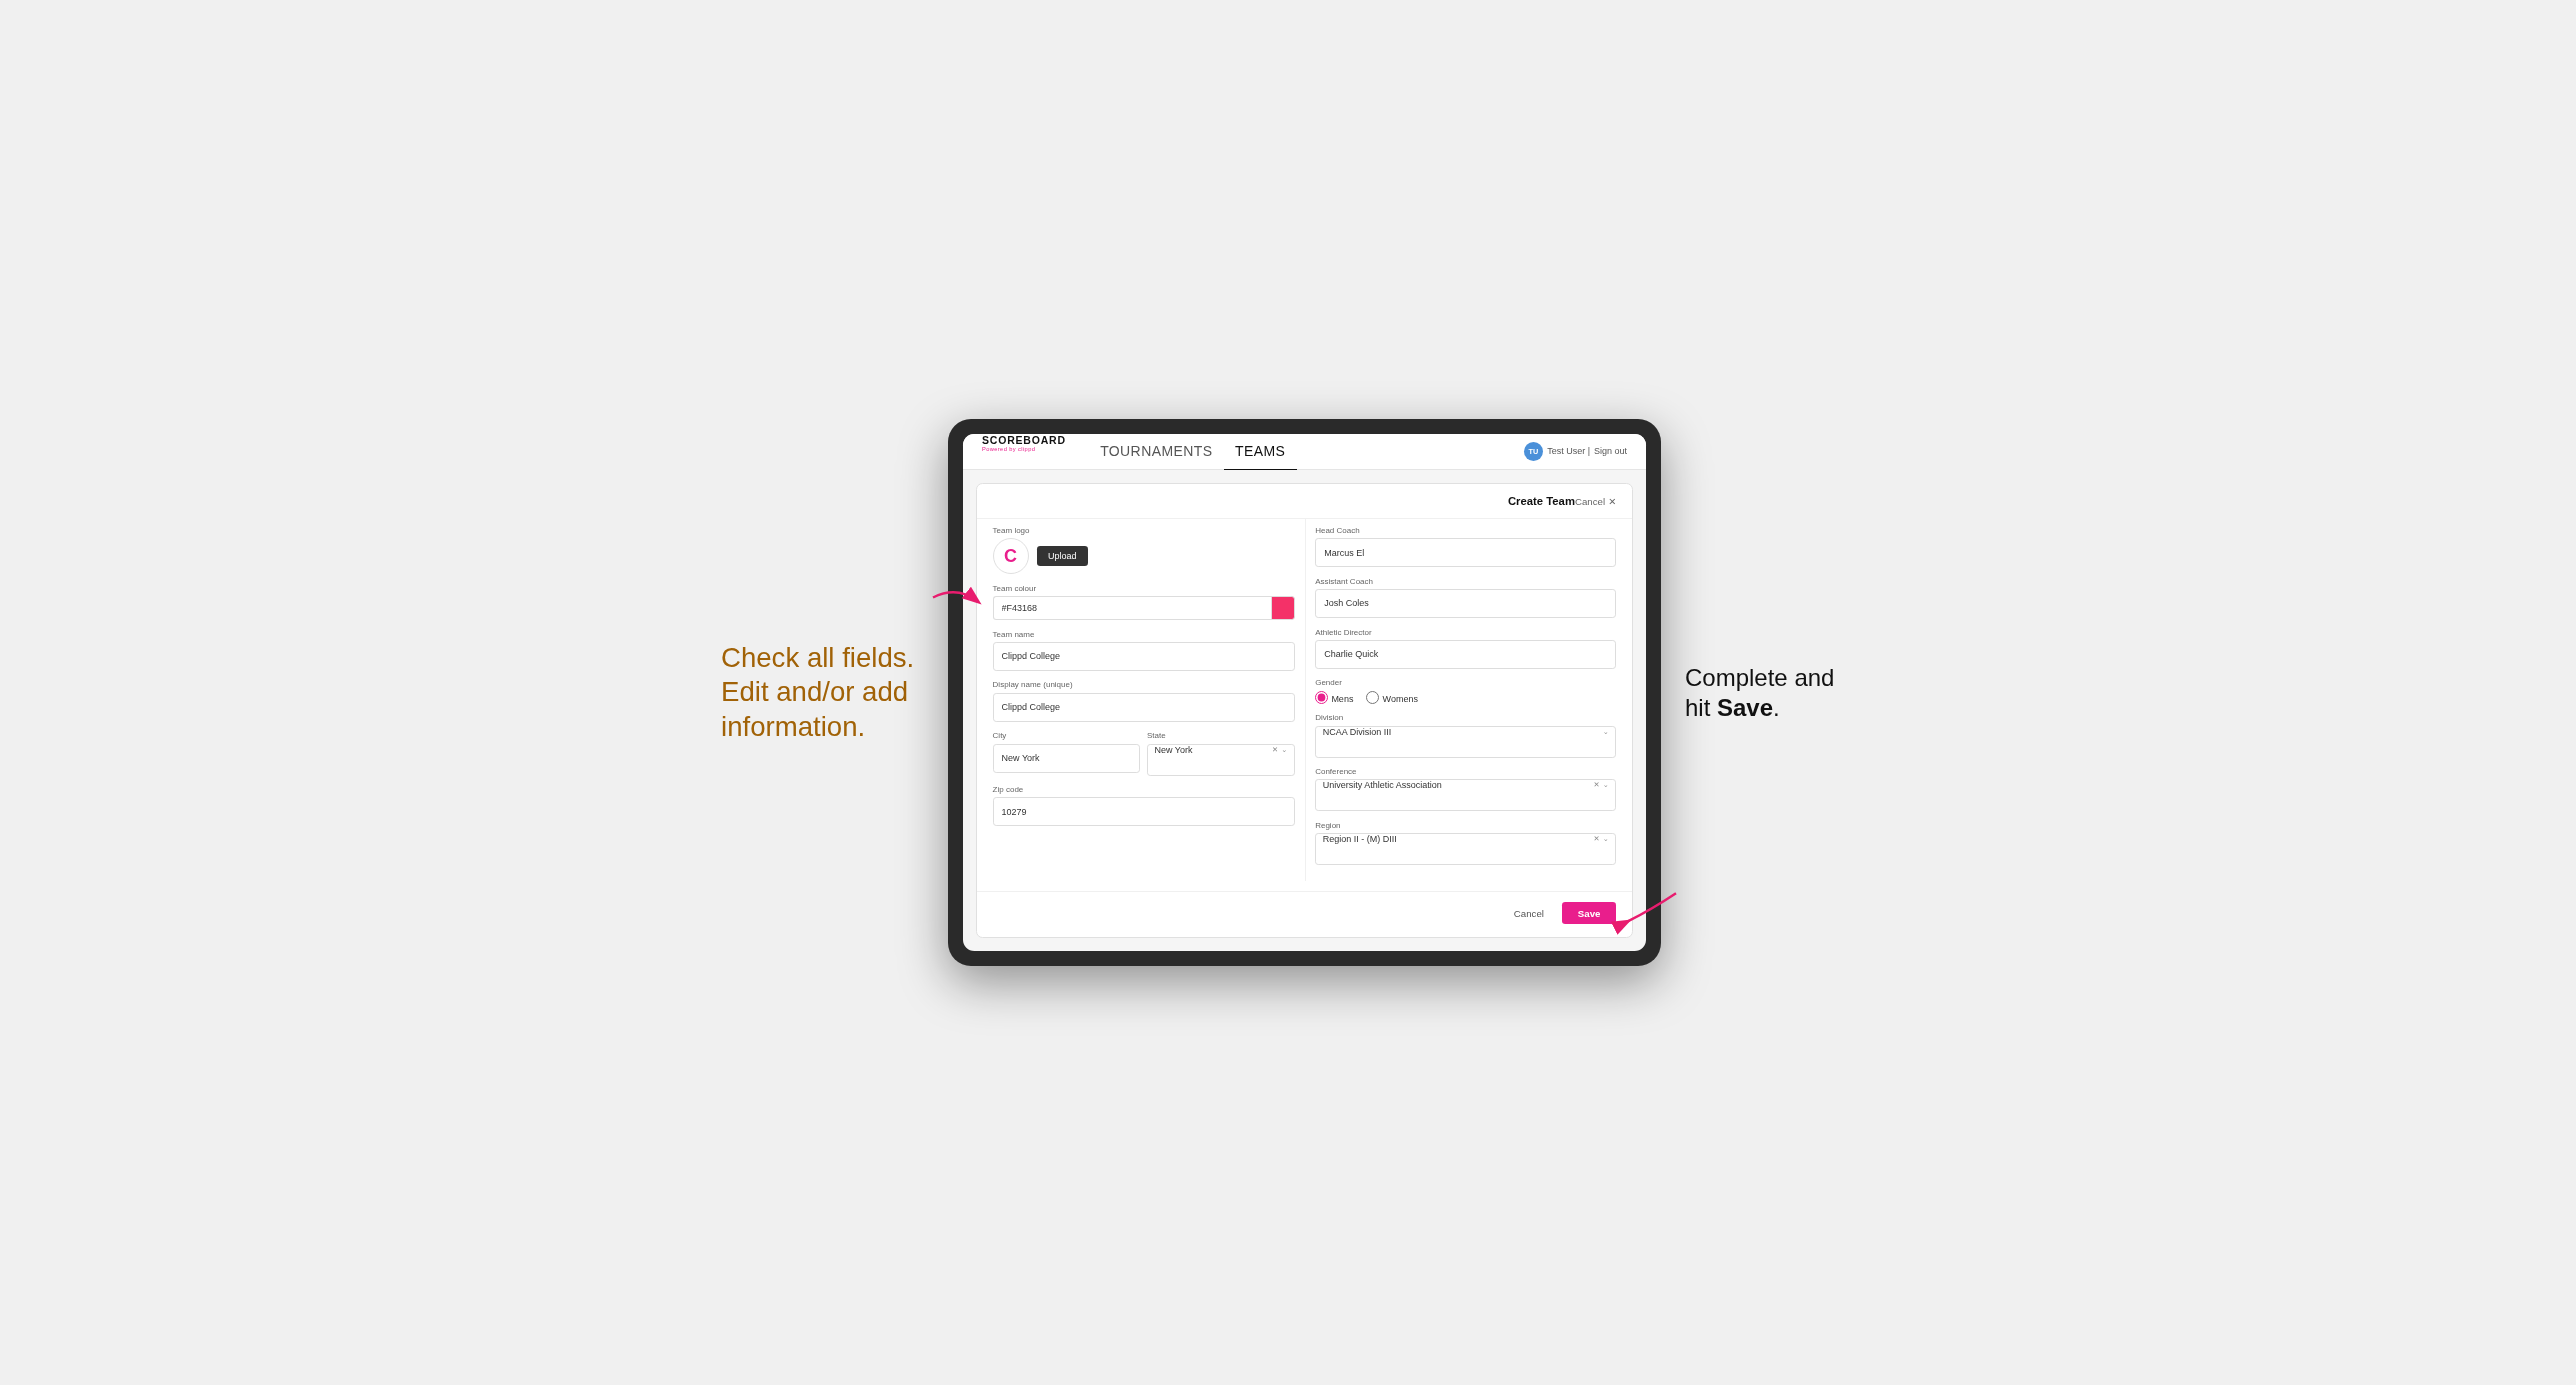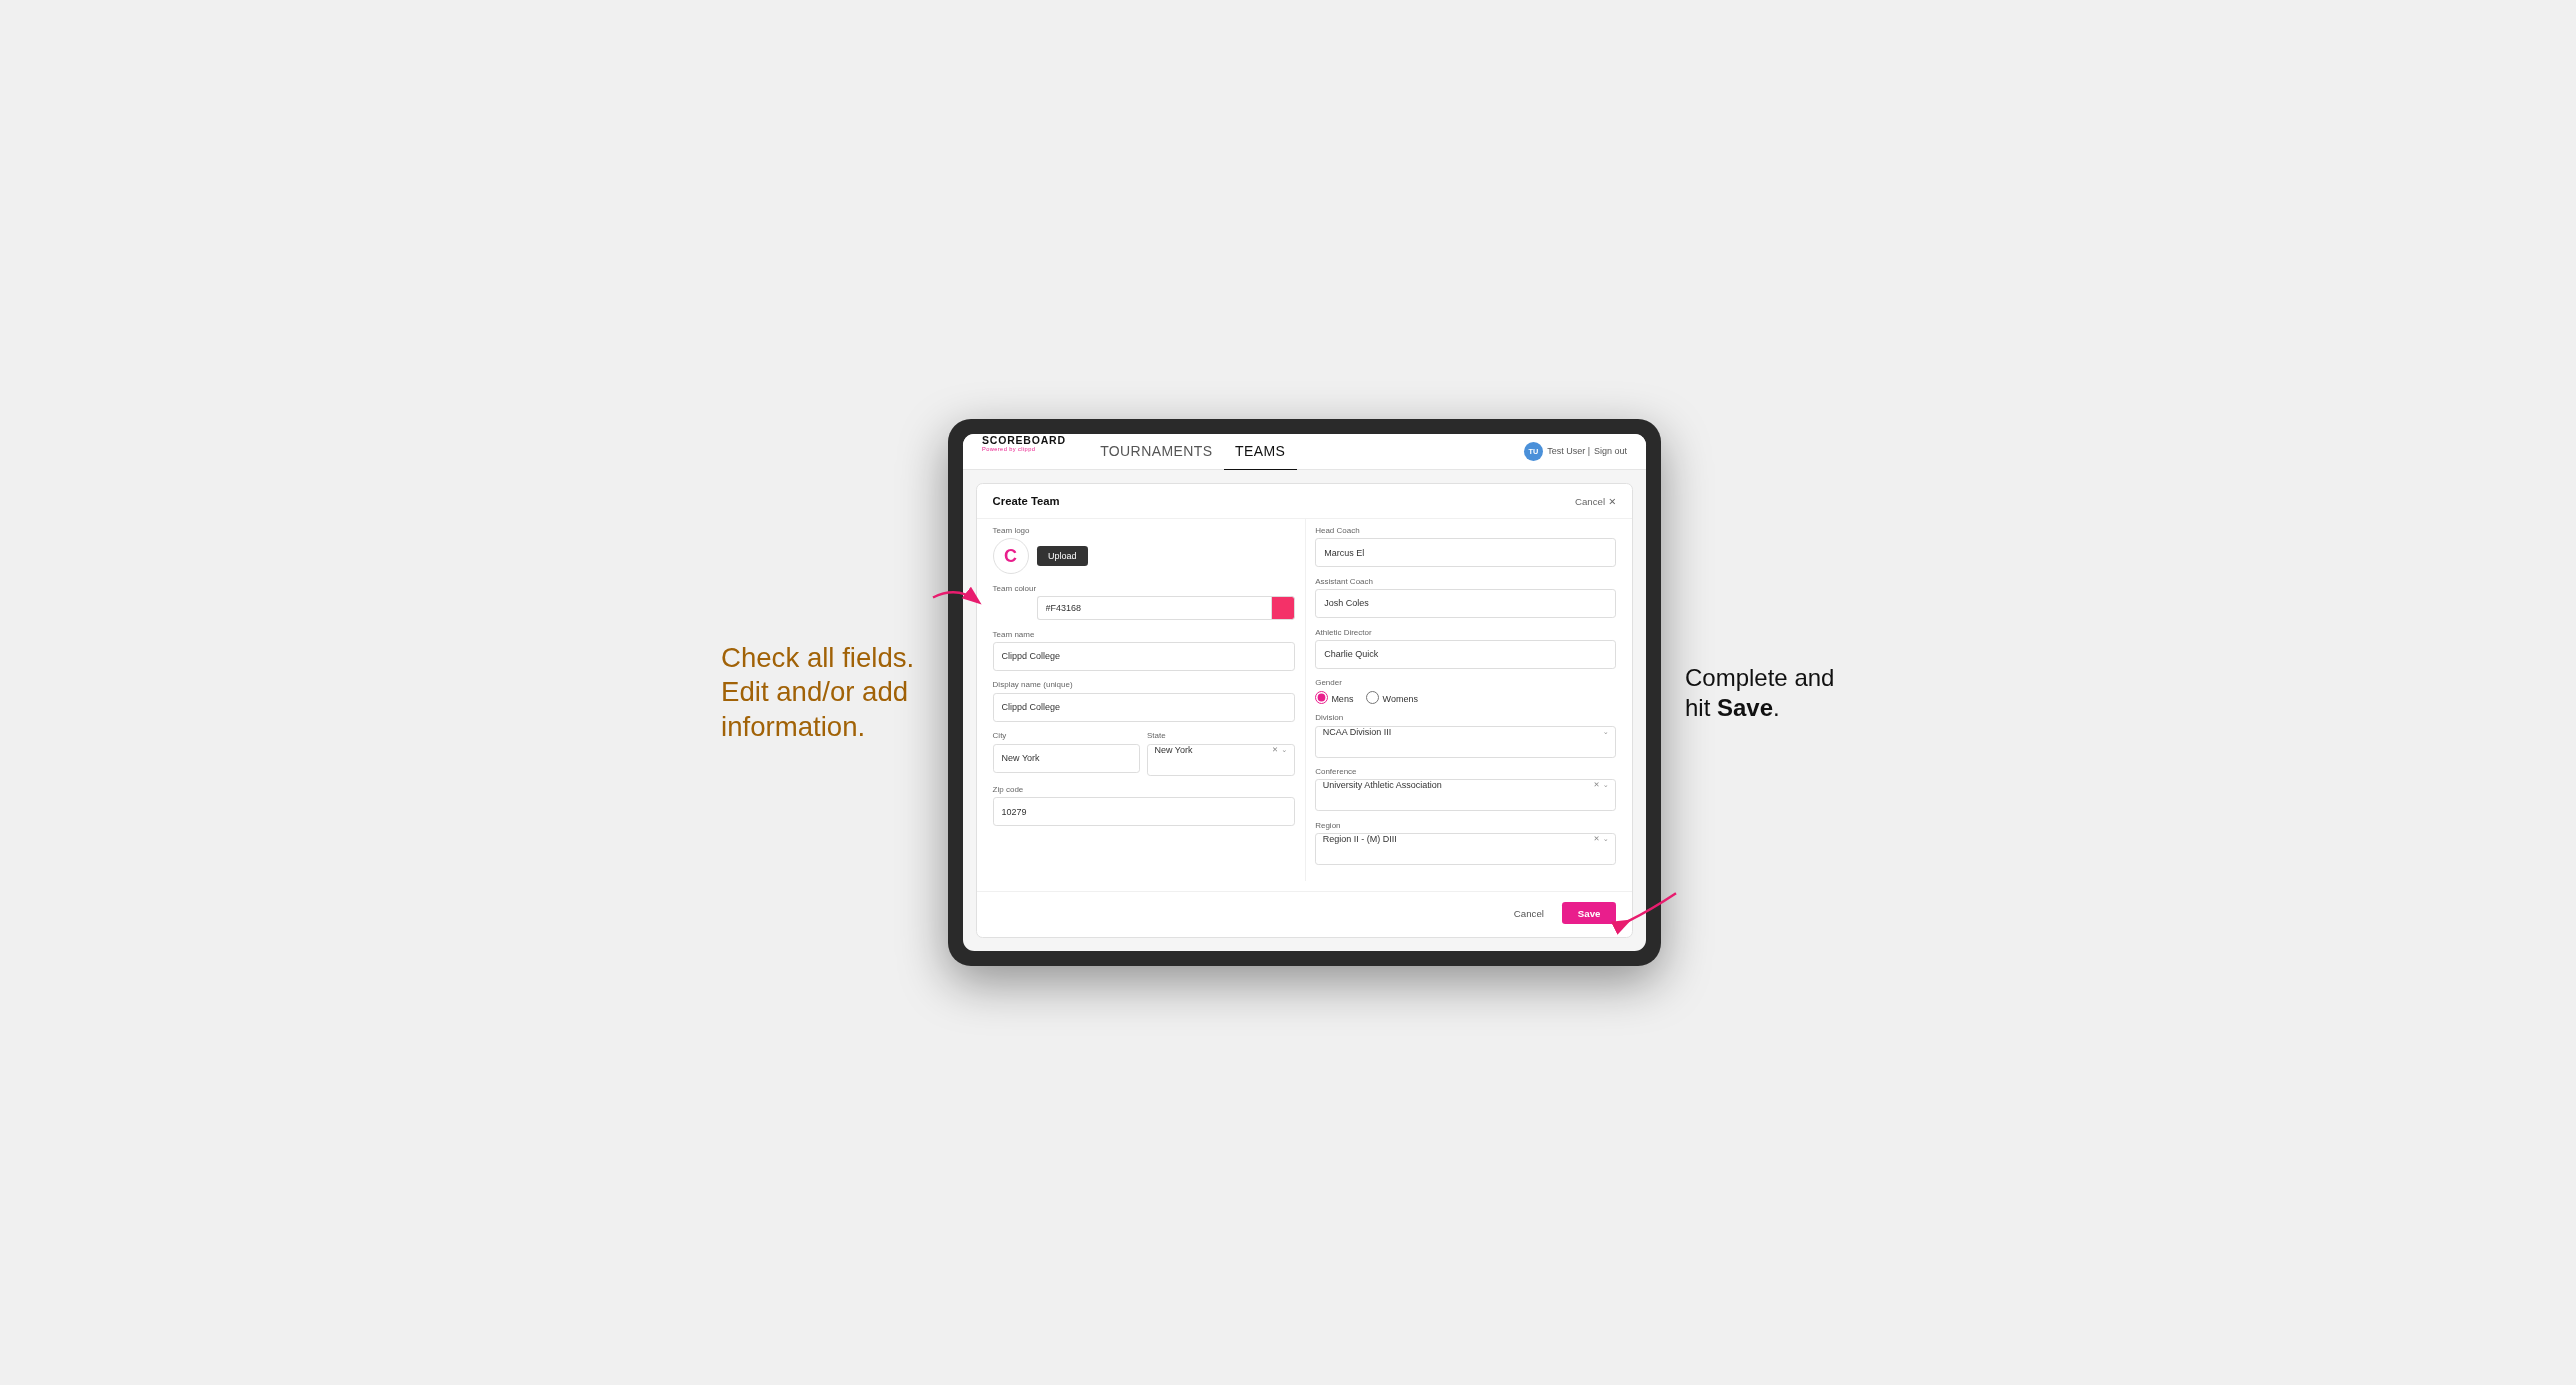--- a/index.html
+++ b/index.html
@@ -114,21 +114,21 @@
       background: #fff;
       margin: 13px;
       border-radius: 6.5px;
       padding: 0 0 13px 0;
       border: 0.8px solid #e0e0e0;
     }
 
     
     .page-header {
       display: flex;
-      justify-content: space-between;
+      justify-content: flex-end;
       align-items: center;
       padding: 11.3px 16px;
       border-bottom: 0.8px solid #f0f0f0;
     }
 
     .page-title {
       font-size: 11.3px;
       font-weight: 600;
       color: #111;
     }
@@ -223,21 +223,20 @@
       font-size: 9px;
       cursor: pointer;
       font-weight: 500;
     }
 
     
     .color-row {
       display: flex;
       align-items: flex-end;
       gap: 0;
-      margin-left: 44px;
     }
 
     .color-input {
       flex: 1;
       height: 24px;
       border: 0.8px solid #ddd;
       border-right: none;
       border-radius: 3.2px 0 0 3.2px;
       padding: 0 8px;
       font-size: 9px;

